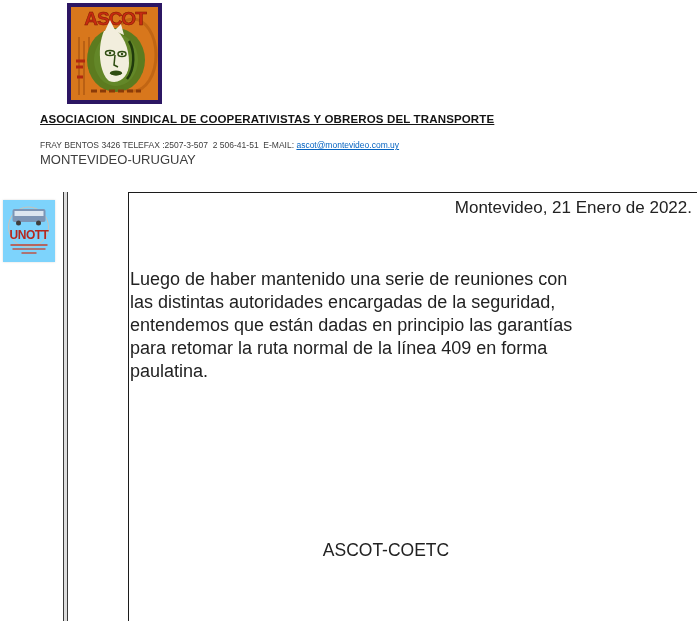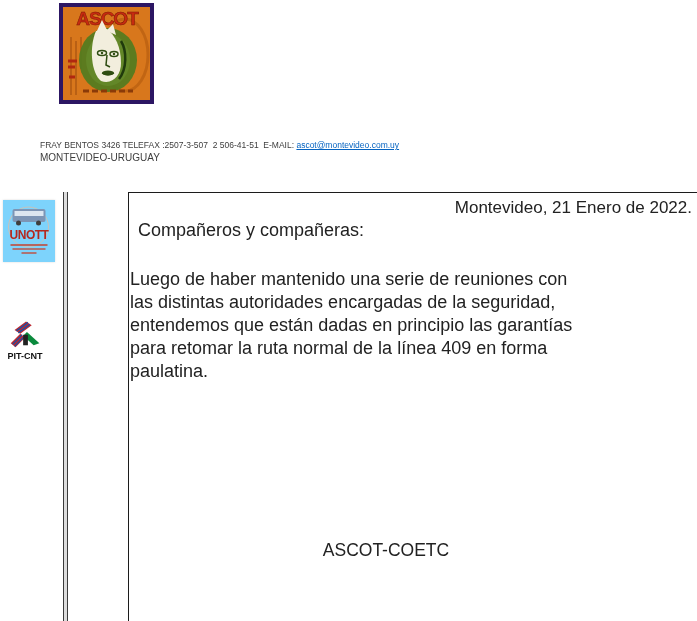--- a/index.html
+++ b/index.html
@@ -1,30 +1,30 @@
 <!DOCTYPE html>
 <html><head>
 <meta charset="utf-8">
 <style>
   html,body{margin:0;padding:0;}
   body{width:697px;height:621px;background:#ffffff;overflow:hidden;
        font-family:"Liberation Sans",sans-serif;color:#1a1a1a;position:relative;}
   .page{position:absolute;inset:0;}
 
   
-  .ascot-logo{position:absolute;left:59px;top:3px;width:95px;height:101px;
+  .ascot-logo{position:absolute;left:67px;top:3px;width:95px;height:101px;
               border:4px solid #2c1663;background:#4d7c0f;box-sizing:border-box;}
   .ascot-logo svg{display:block;width:100%;height:100%;}
 
   
   .org-title{position:absolute;left:40px;top:113px;font-size:11.5px;font-weight:bold;
              color:#141414;text-decoration:underline;white-space:pre;letter-spacing:.15px;}
   .address-line{position:absolute;left:40px;top:140px;font-size:8.5px;color:#3d3d3d;white-space:pre;}
   .address-line a{color:#0563c1;text-decoration:underline;cursor:pointer;}
-  .city-line{position:absolute;left:40px;top:152px;font-size:10px;color:#3d3d3d;}
+  .city-line{position:absolute;left:40px;top:152px;font-size:13px;color:#3d3d3d;}
 
   
   .unott-logo{position:absolute;left:3px;top:200px;width:52px;height:62px;background:#7dd3fc;
               box-shadow:0 0 2px rgba(0,0,0,.15);text-align:center;}
   .unott-logo svg{display:block;width:100%;height:100%;}
   .pitcnt-logo{position:absolute;left:5px;top:318px;width:42px;height:45px;}
   .pitcnt-logo svg{display:block;width:100%;height:100%;}
 
   
   .vrule{position:absolute;left:63px;top:192px;width:5px;height:429px;
@@ -67,54 +67,43 @@
       <circle cx="39" cy="46" r="1.2" fill="#2f4d12"></circle>
       <circle cx="51" cy="47" r="1.2" fill="#2f4d12"></circle>
       <path d="M44 48 L43 58 L47 60" stroke="#2f4d12" stroke-width="1.5" fill="none"></path>
       <ellipse cx="45" cy="66" rx="6" ry="2.4" fill="#2f4d12"></ellipse>
       <path d="M39 66 Q45 70 51 66" stroke="#2f4d12" stroke-width="1.2" fill="none"></path>
       <path d="M58 34 C64 44 64 62 56 72" stroke="#203a0c" stroke-width="2.5" fill="none"></path>
       <path d="M20 84 h50" stroke="#8a3a08" stroke-width="3" stroke-dasharray="6 3"></path>
     </svg>
   </div>
 
+  <div class="org-title">ASOCIACION  SINDICAL DE COOPERATIVISTAS Y OBREROS DEL TRANSPORTE</div>
   <div class="address-line"><span>FRAY BENTOS 3426 TELEFAX :2507-3-507  2 506-41-51  E-MAIL: </span><a class="email-link">ascot@montevideo.com.uy</a></div>
   <div class="city-line">MONTEVIDEO-URUGUAY</div>
 
   <div class="unott-logo">
     <svg viewBox="0 0 51 62">
       <circle cx="25" cy="27" r="20" fill="none" stroke="#c9c2b8" stroke-width="1"></circle>
       <rect x="9" y="9" width="33" height="13" rx="2" fill="#7d95b5"></rect>
       <rect x="11" y="11" width="29" height="5" fill="#dce6f0"></rect>
       <circle cx="15" cy="23" r="2.5" fill="#3e3e3e"></circle>
       <circle cx="35" cy="23" r="2.5" fill="#3e3e3e"></circle>
       <text x="25.5" y="39" font-size="12" font-weight="bold" fill="#b5281e" text-anchor="middle" letter-spacing="-0.5" font-family="Liberation Sans, sans-serif">UNOTT</text>
       <rect x="7" y="44" width="37" height="2" fill="#c04a3a" opacity="0.8"></rect>
       <rect x="9" y="48" width="33" height="2" fill="#c04a3a" opacity="0.7"></rect>
       <rect x="18" y="52" width="15" height="2" fill="#c04a3a" opacity="0.7"></rect>
     </svg>
   </div>
 
-  <div class="pitcnt-logo">
-    <svg viewBox="0 0 44 46">
-      <path d="M10 12 L22 3 L28 7 L16 16 Z" fill="#c1272d"></path>
-      <path d="M12 13 L24 4 M14 15 L26 6" stroke="#234e9e" stroke-width="1.6"></path>
-      <path d="M6 26 L16 16 L21 20 L11 30 Z" fill="#c1272d"></path>
-      <path d="M8 27 L18 17 M10 29 L20 19" stroke="#234e9e" stroke-width="1.4"></path>
-      <path d="M23 14 L36 26 L30 28 L19 18 Z" fill="#0a8a3c"></path>
-      <rect x="19" y="17" width="5" height="11" fill="#222222"></rect>
-      <text x="21" y="42" font-size="9.5" font-weight="bold" fill="#111111" text-anchor="middle" font-family="Liberation Sans, sans-serif">PIT-CNT</text>
-    </svg>
-  </div>
 
   <div class="vrule"></div>
 
   <div class="letter-box">
     <div class="date-line">Montevideo, 21 Enero de 2022.</div>
-    <div class="salutation">Compañeros y compañeras:</div>
     <div class="para para1">Luego de haber mantenido una serie de reuniones con
 las distintas autoridades encargadas de la seguridad,
 entendemos que están dadas en principio las garantías
 para retomar la ruta normal de la línea 409 en forma
 paulatina.</div>
     <div class="signature">ASCOT-COETC</div>
   </div>
 
 </div>
 

